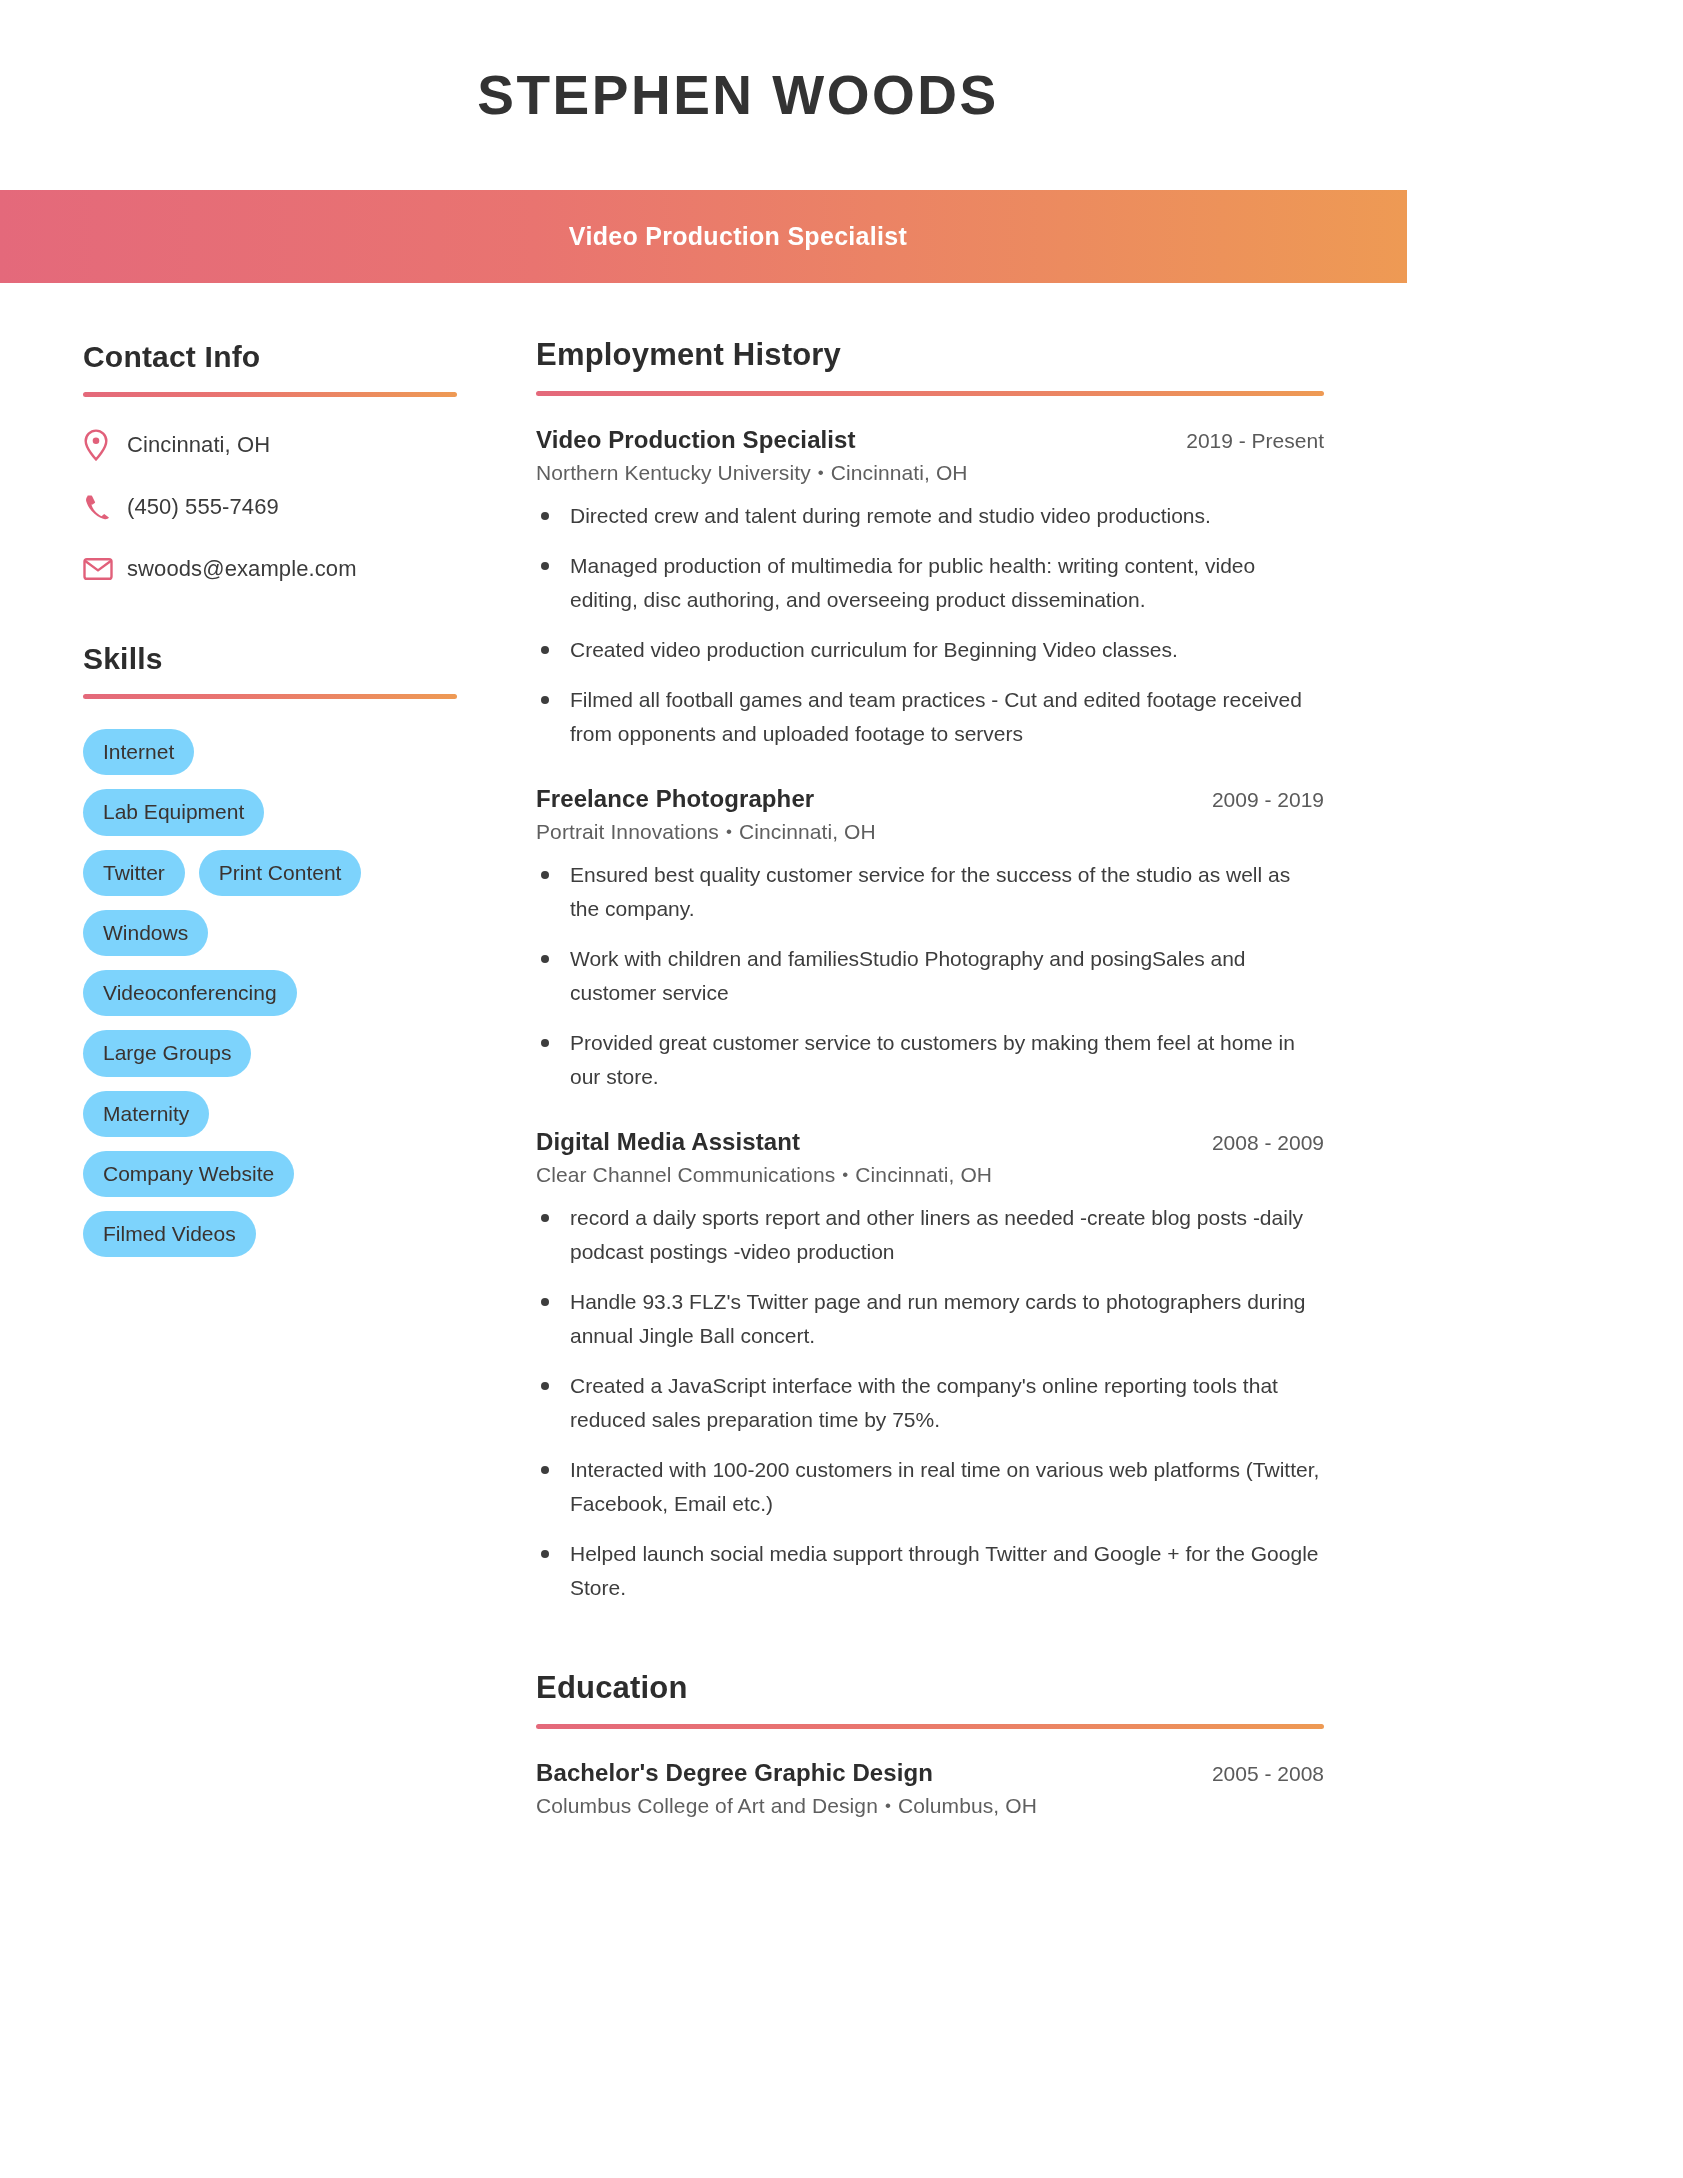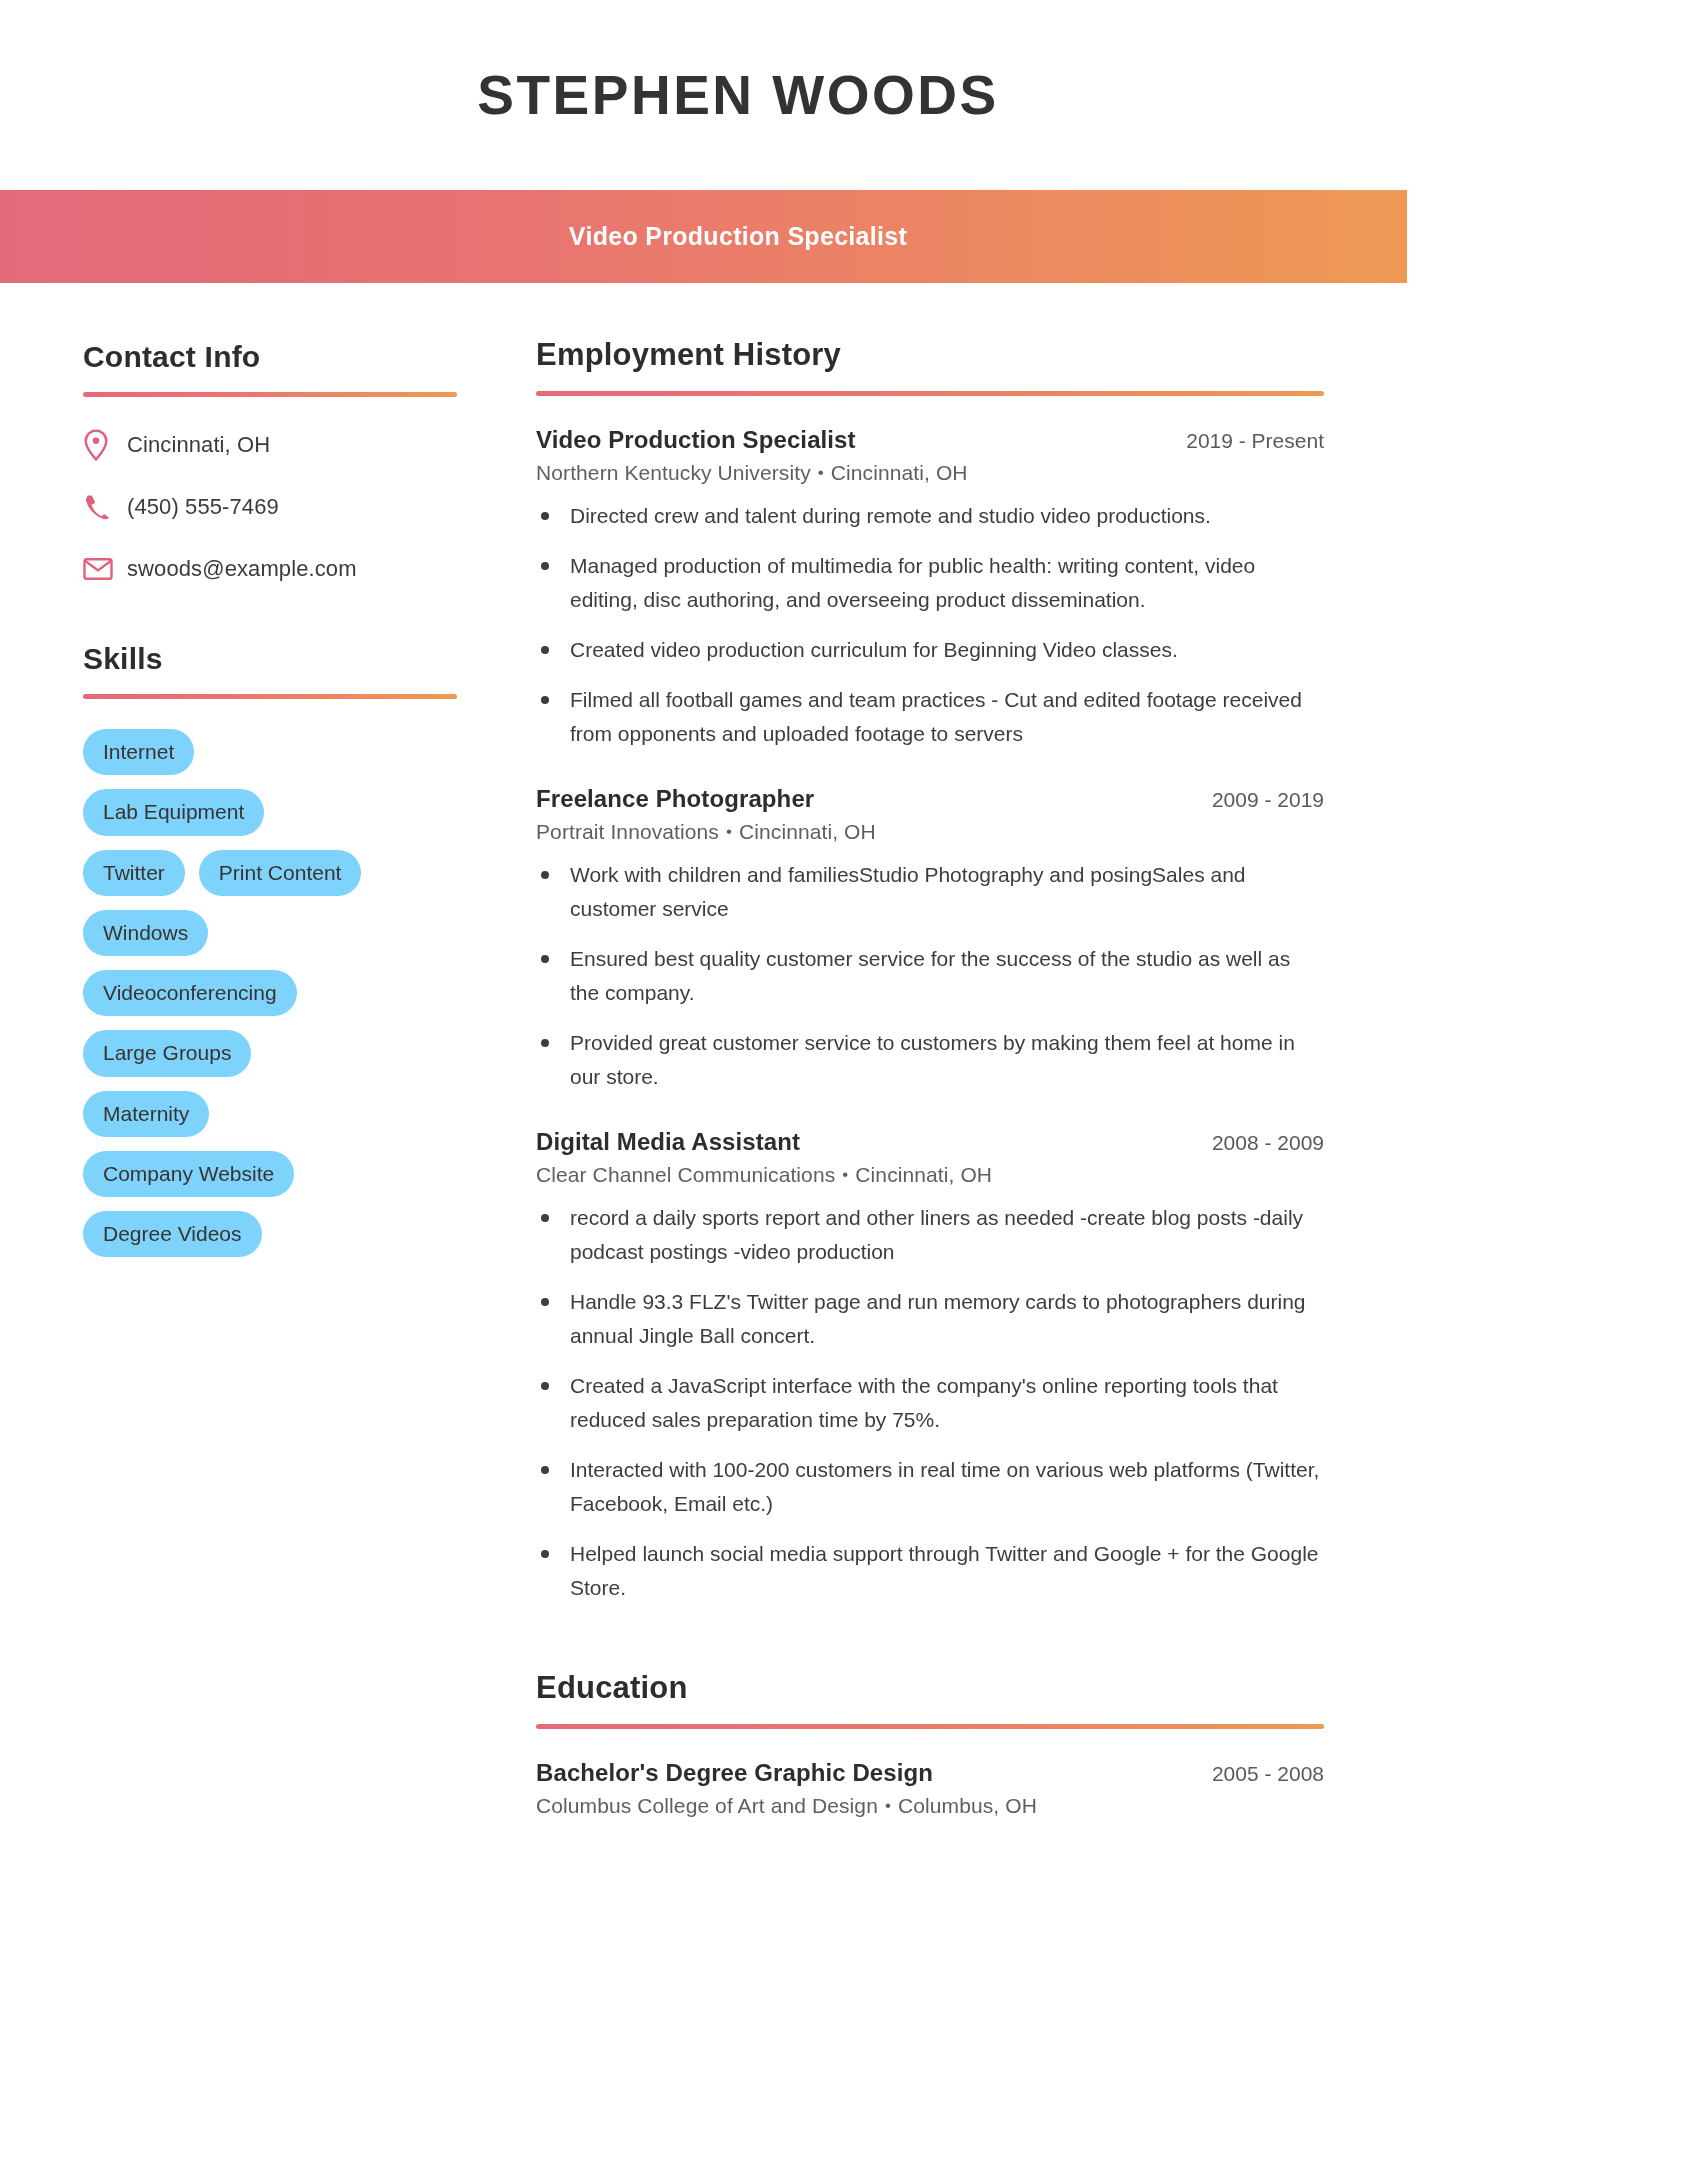--- a/index.html
+++ b/index.html
@@ -260,21 +260,21 @@
             <div class="skill-row">
               <span class="pill">Large Groups</span>
             </div>
             <div class="skill-row">
               <span class="pill">Maternity</span>
             </div>
             <div class="skill-row">
               <span class="pill">Company Website</span>
             </div>
             <div class="skill-row">
-              <span class="pill">Degree Videos</span>
+              <span class="pill">Filmed Videos</span>
             </div>
           </div>
       </section>
 
     </aside>
 
     <main class="main">
 
       <section>
         <h2 class="sec-h">Employment History</h2>
@@ -293,22 +293,22 @@
                 <li>Filmed all football games and team practices - Cut and edited footage received from opponents and uploaded footage to servers</li>
               </ul>
             </div>
             <div class="job">
               <div class="job-head">
                 <div class="job-title">Freelance Photographer</div>
                 <div class="job-dates">2009 - 2019</div>
               </div>
               <div class="job-sub"><span>Portrait Innovations</span><span class="dot-sep">•</span><span>Cincinnati, OH</span></div>
               <ul class="bullets">
+                <li>Ensured best quality customer service for the success of the studio as well as the company.</li>
                 <li>Work with children and familiesStudio Photography and posingSales and customer service</li>
-                <li>Ensured best quality customer service for the success of the studio as well as the company.</li>
                 <li>Provided great customer service to customers by making them feel at home in our store.</li>
               </ul>
             </div>
             <div class="job">
               <div class="job-head">
                 <div class="job-title">Digital Media Assistant</div>
                 <div class="job-dates">2008 - 2009</div>
               </div>
               <div class="job-sub"><span>Clear Channel Communications</span><span class="dot-sep">•</span><span>Cincinnati, OH</span></div>
               <ul class="bullets">

